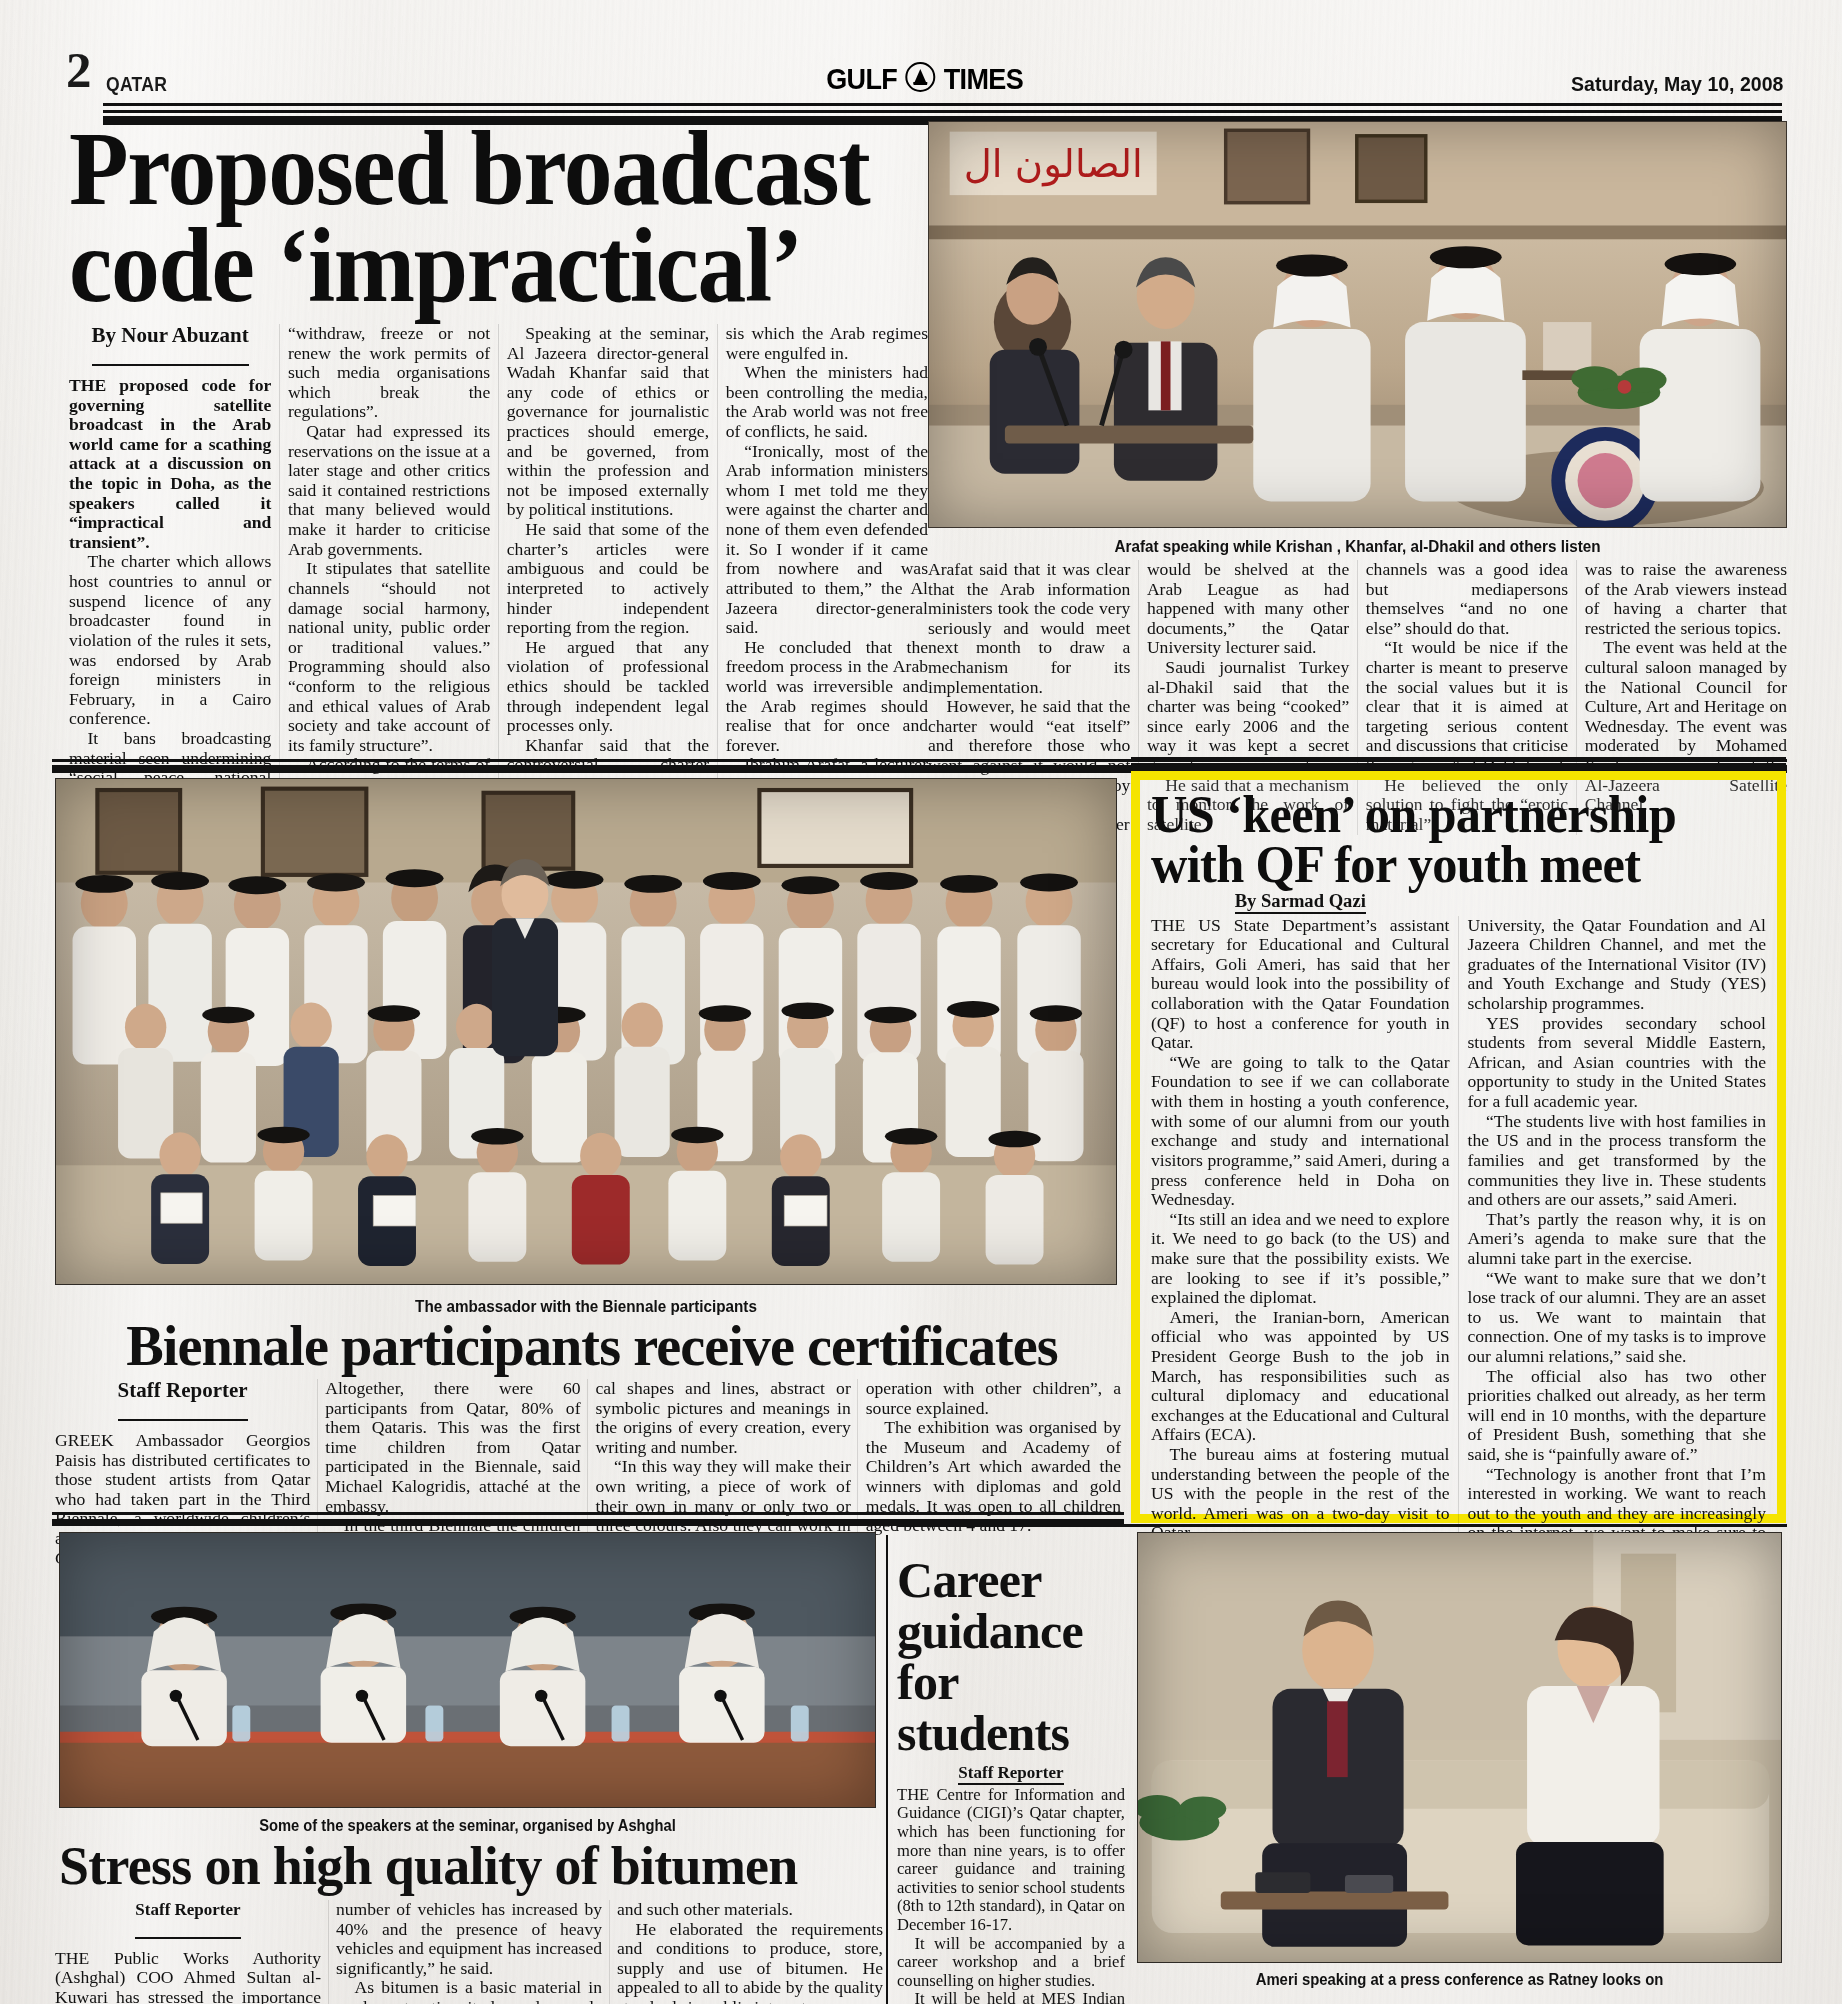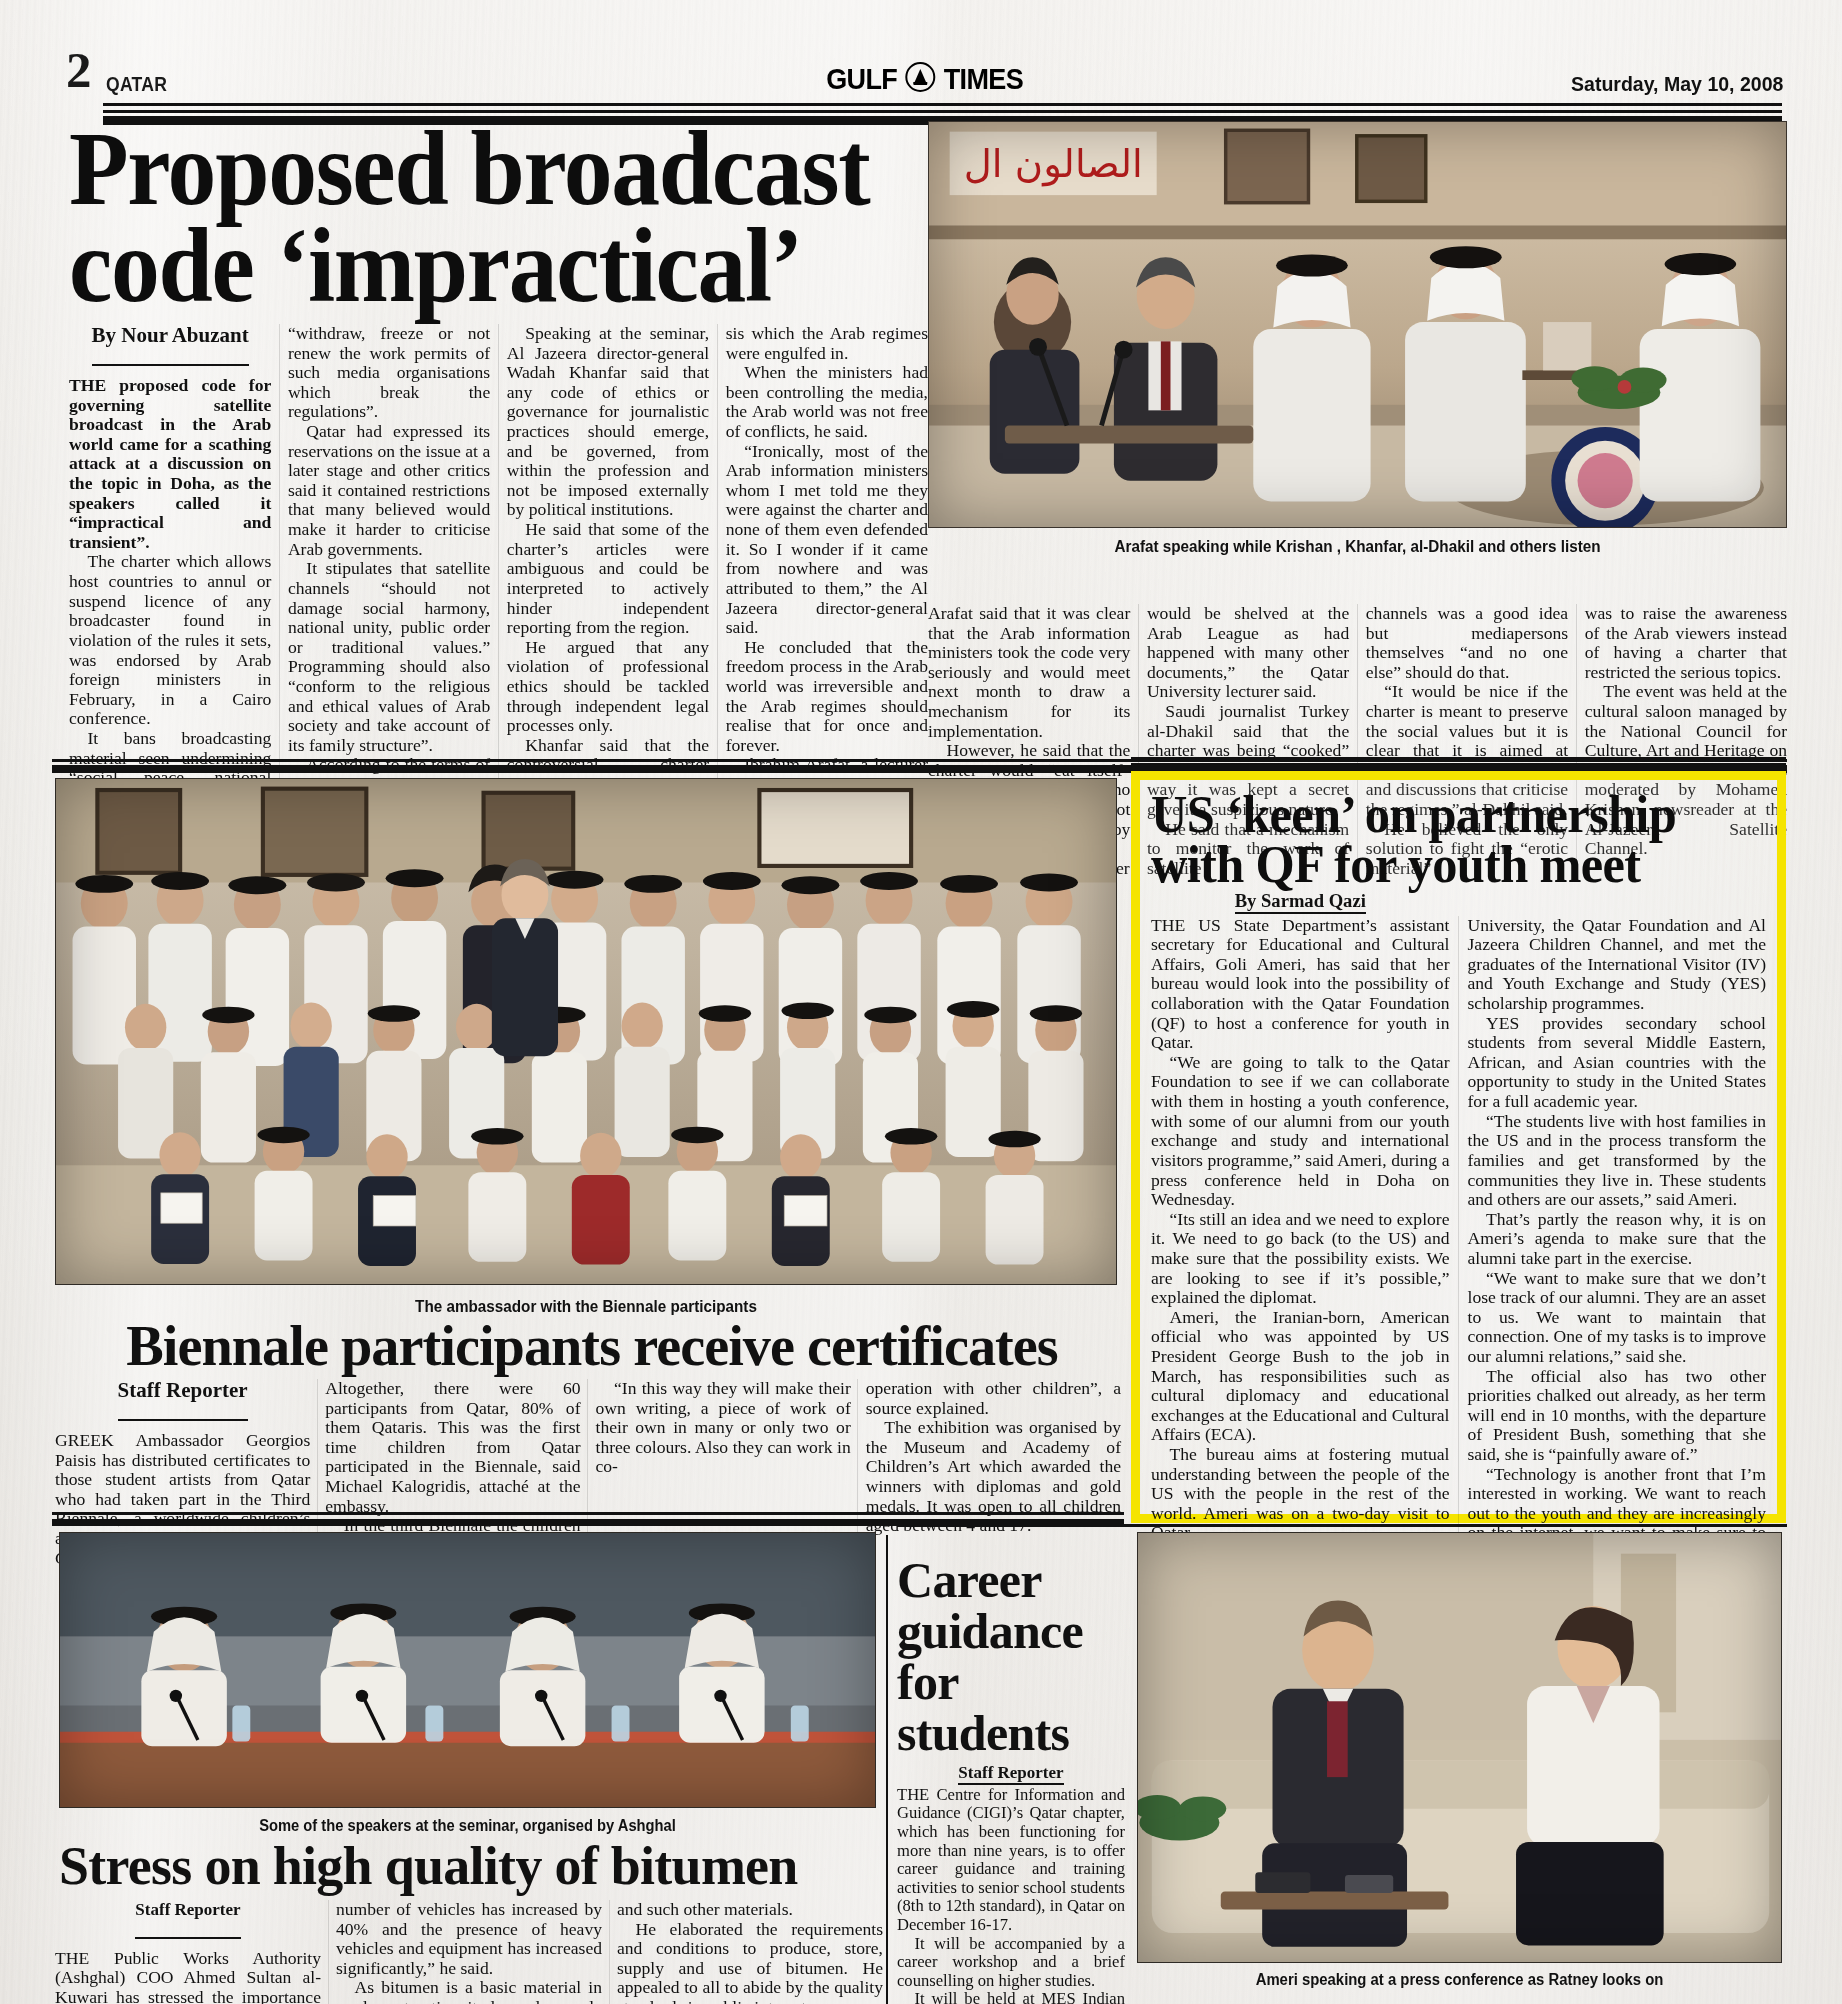--- a/index.html
+++ b/index.html
@@ -108,21 +108,21 @@
   }
   .a1-cap {
     position:absolute; left:928px; top:537px; width:859px;
     text-align:center; font-family:"Liberation Sans", sans-serif;
     font-size:16.6px; font-weight:700; color:#111; transform:scaleX(.92);
   }
   .a1-lower {
     position:absolute; left:928px; top:560px; width:859px;
     display:grid; grid-template-columns:repeat(4, 1fr); column-gap:16.6px;
   }
-  .a1-lower .acol { position:relative;margin-top:44px; }
+  .a1-lower .acol { position:relative; }
   .a1-lower .acol + .acol::before{
     content:""; position:absolute; left:-9px; top:0; bottom:0; width:0.7px; background:rgba(0,0,0,.13);
   }
 
   .rule-mid { position:absolute; left:52px; top:759px; width:1735px; }
   .rule-mid .r1 { height:2.8px; background:#111; }
   .rule-mid .r2 { height:7.6px; background:#111; margin-top:3.4px; }
 
   
   .bien-photo {
@@ -614,20 +614,21 @@
   <div class="bien-cols">
     <div class="bcol col">
       <div class="byline-wrap"><span class="byline">Staff Reporter</span></div>
       <p class="first">GREEK Ambassador Georgios Paisis has distributed certificates to those student artists from Qatar who had taken part in the Third Biennale, a worldwide children’s art exhibition, held in Xanthi, Greece, in 2006.</p>
     </div>
     <div class="bcol col">
       <p class="first">Altogether, there were 60 participants from Qatar, 80% of them Qataris. This was the first time children from Qatar participated in the Biennale, said Michael Kalogridis, attaché at the embassy.</p>
       <p>In the third Biennale the children were told to create, through geometri-</p>
     </div>
     <div class="bcol col">
+      <p class="first">cal shapes and lines, abstract or symbolic pictures and meanings in the origins of every creation, every writing and number.</p>
       <p>“In this way they will make their own writing, a piece of work of their own in many or only two or three colours. Also they can work in co-</p>
     </div>
     <div class="bcol col">
       <p class="first">operation with other children”, a source explained.</p>
       <p>The exhibition was organised by the Museum and Academy of Children’s Art which awarded the winners with diplomas and gold medals. It was open to all children aged between 4 and 17.</p>
     </div>
   </div>
   <div class="rule-bien"></div>
   <div class="rule-bien2"></div>
 

